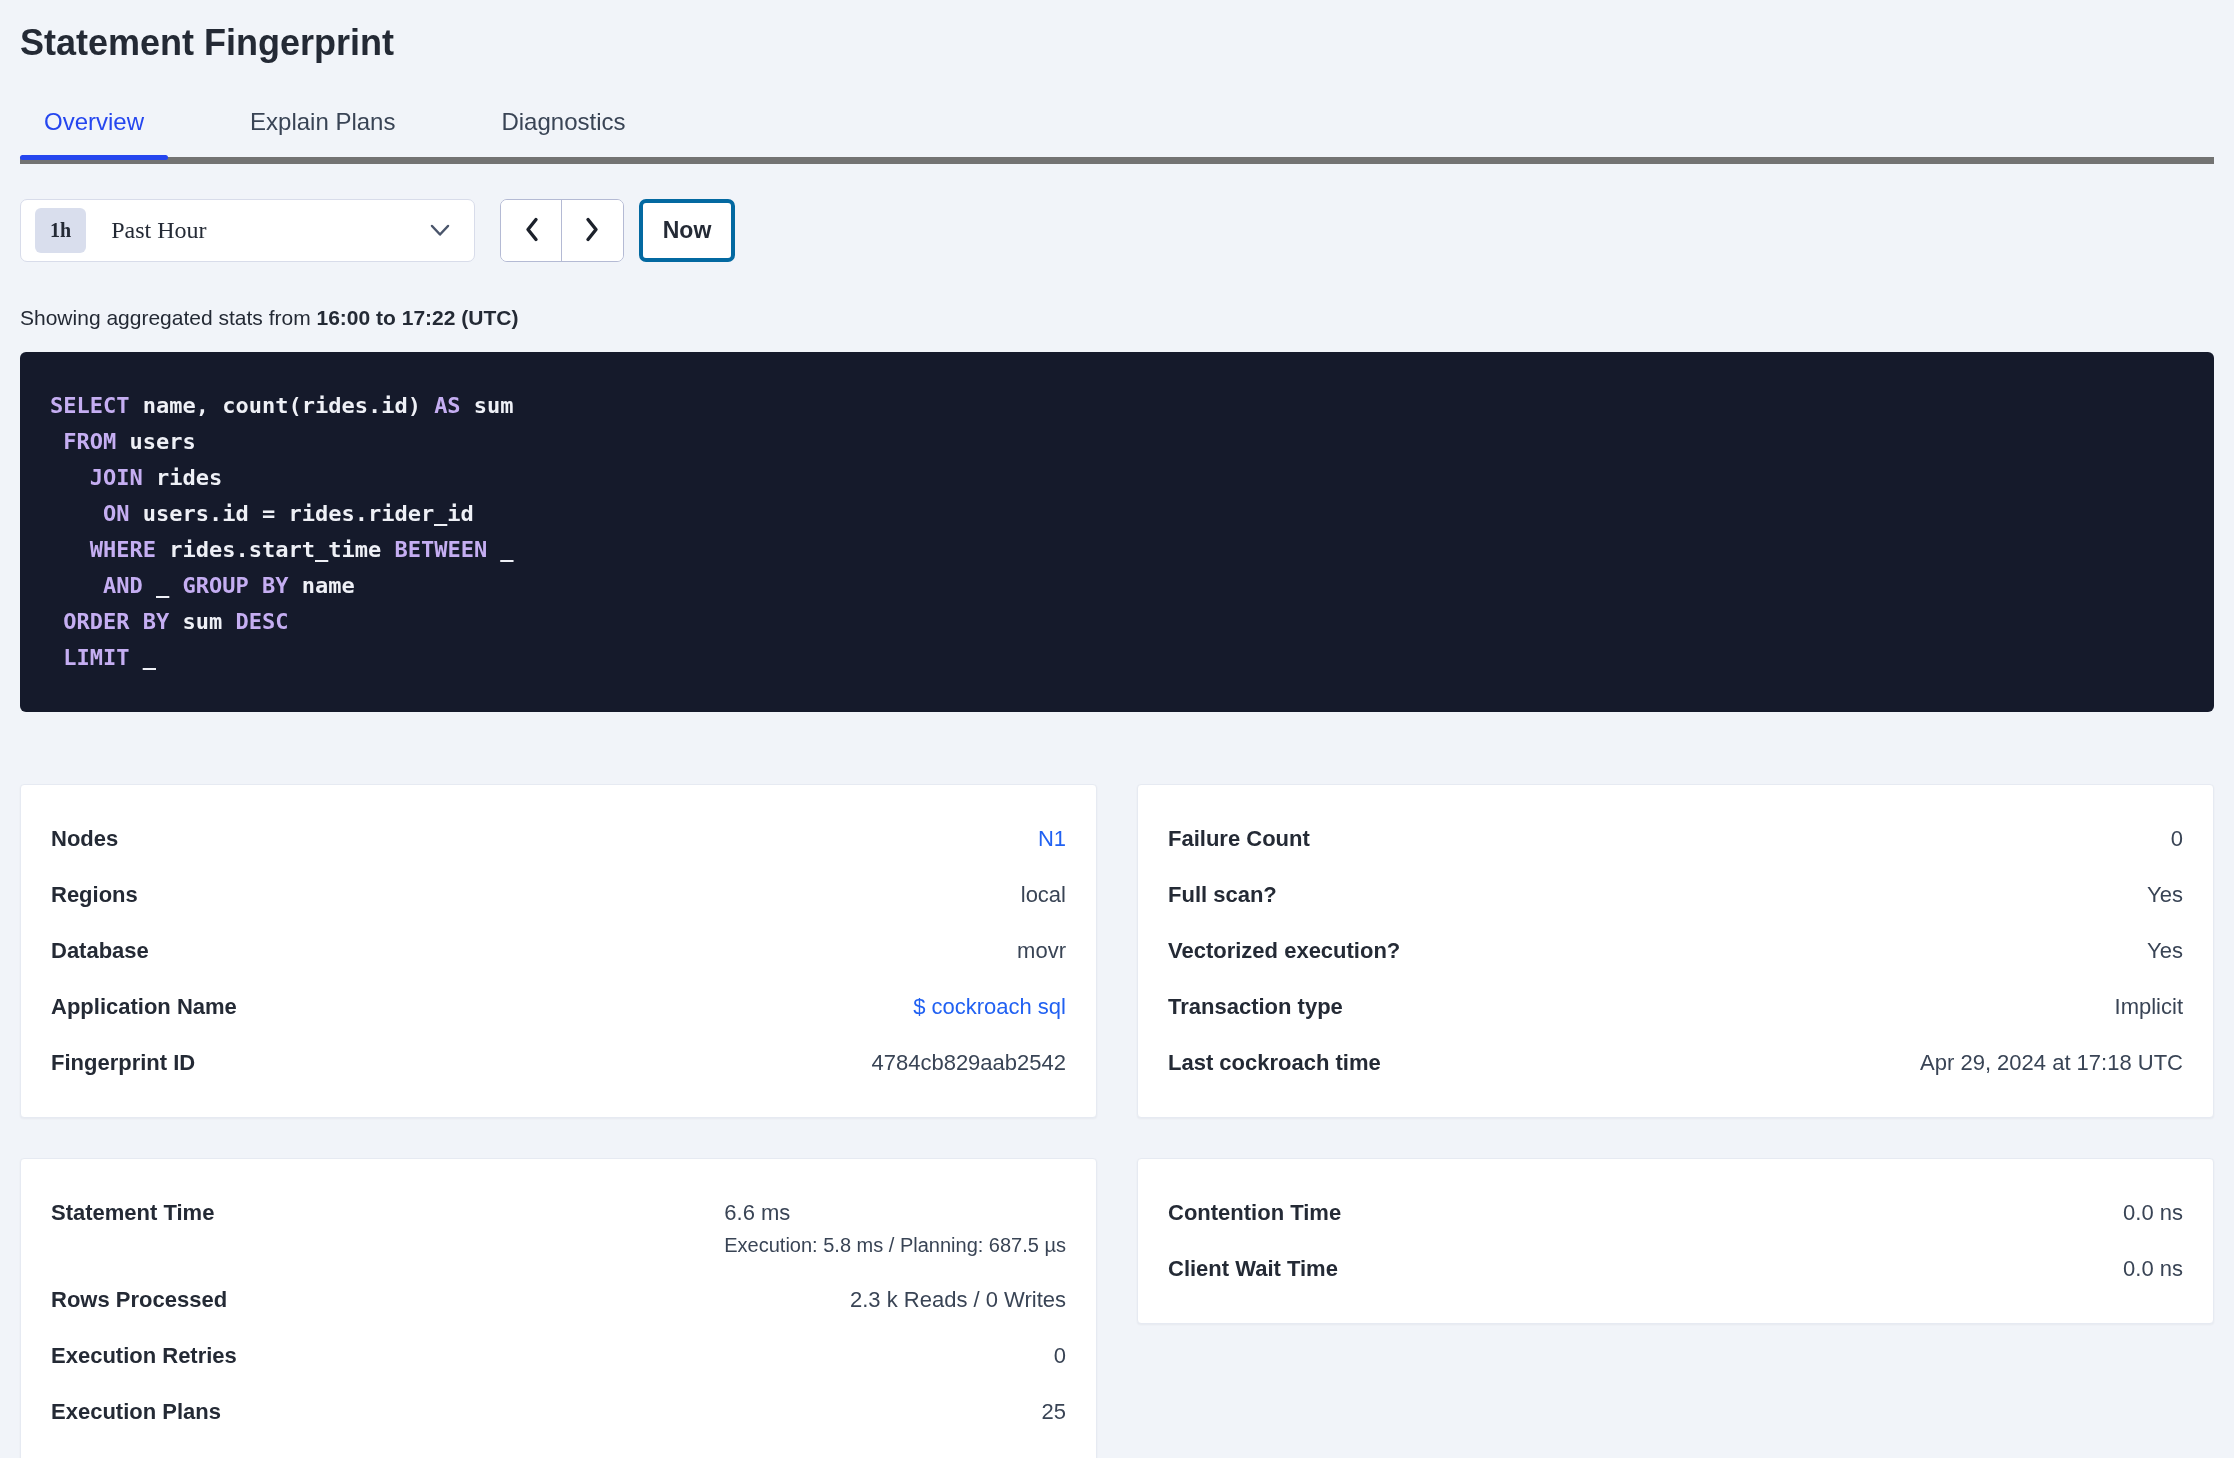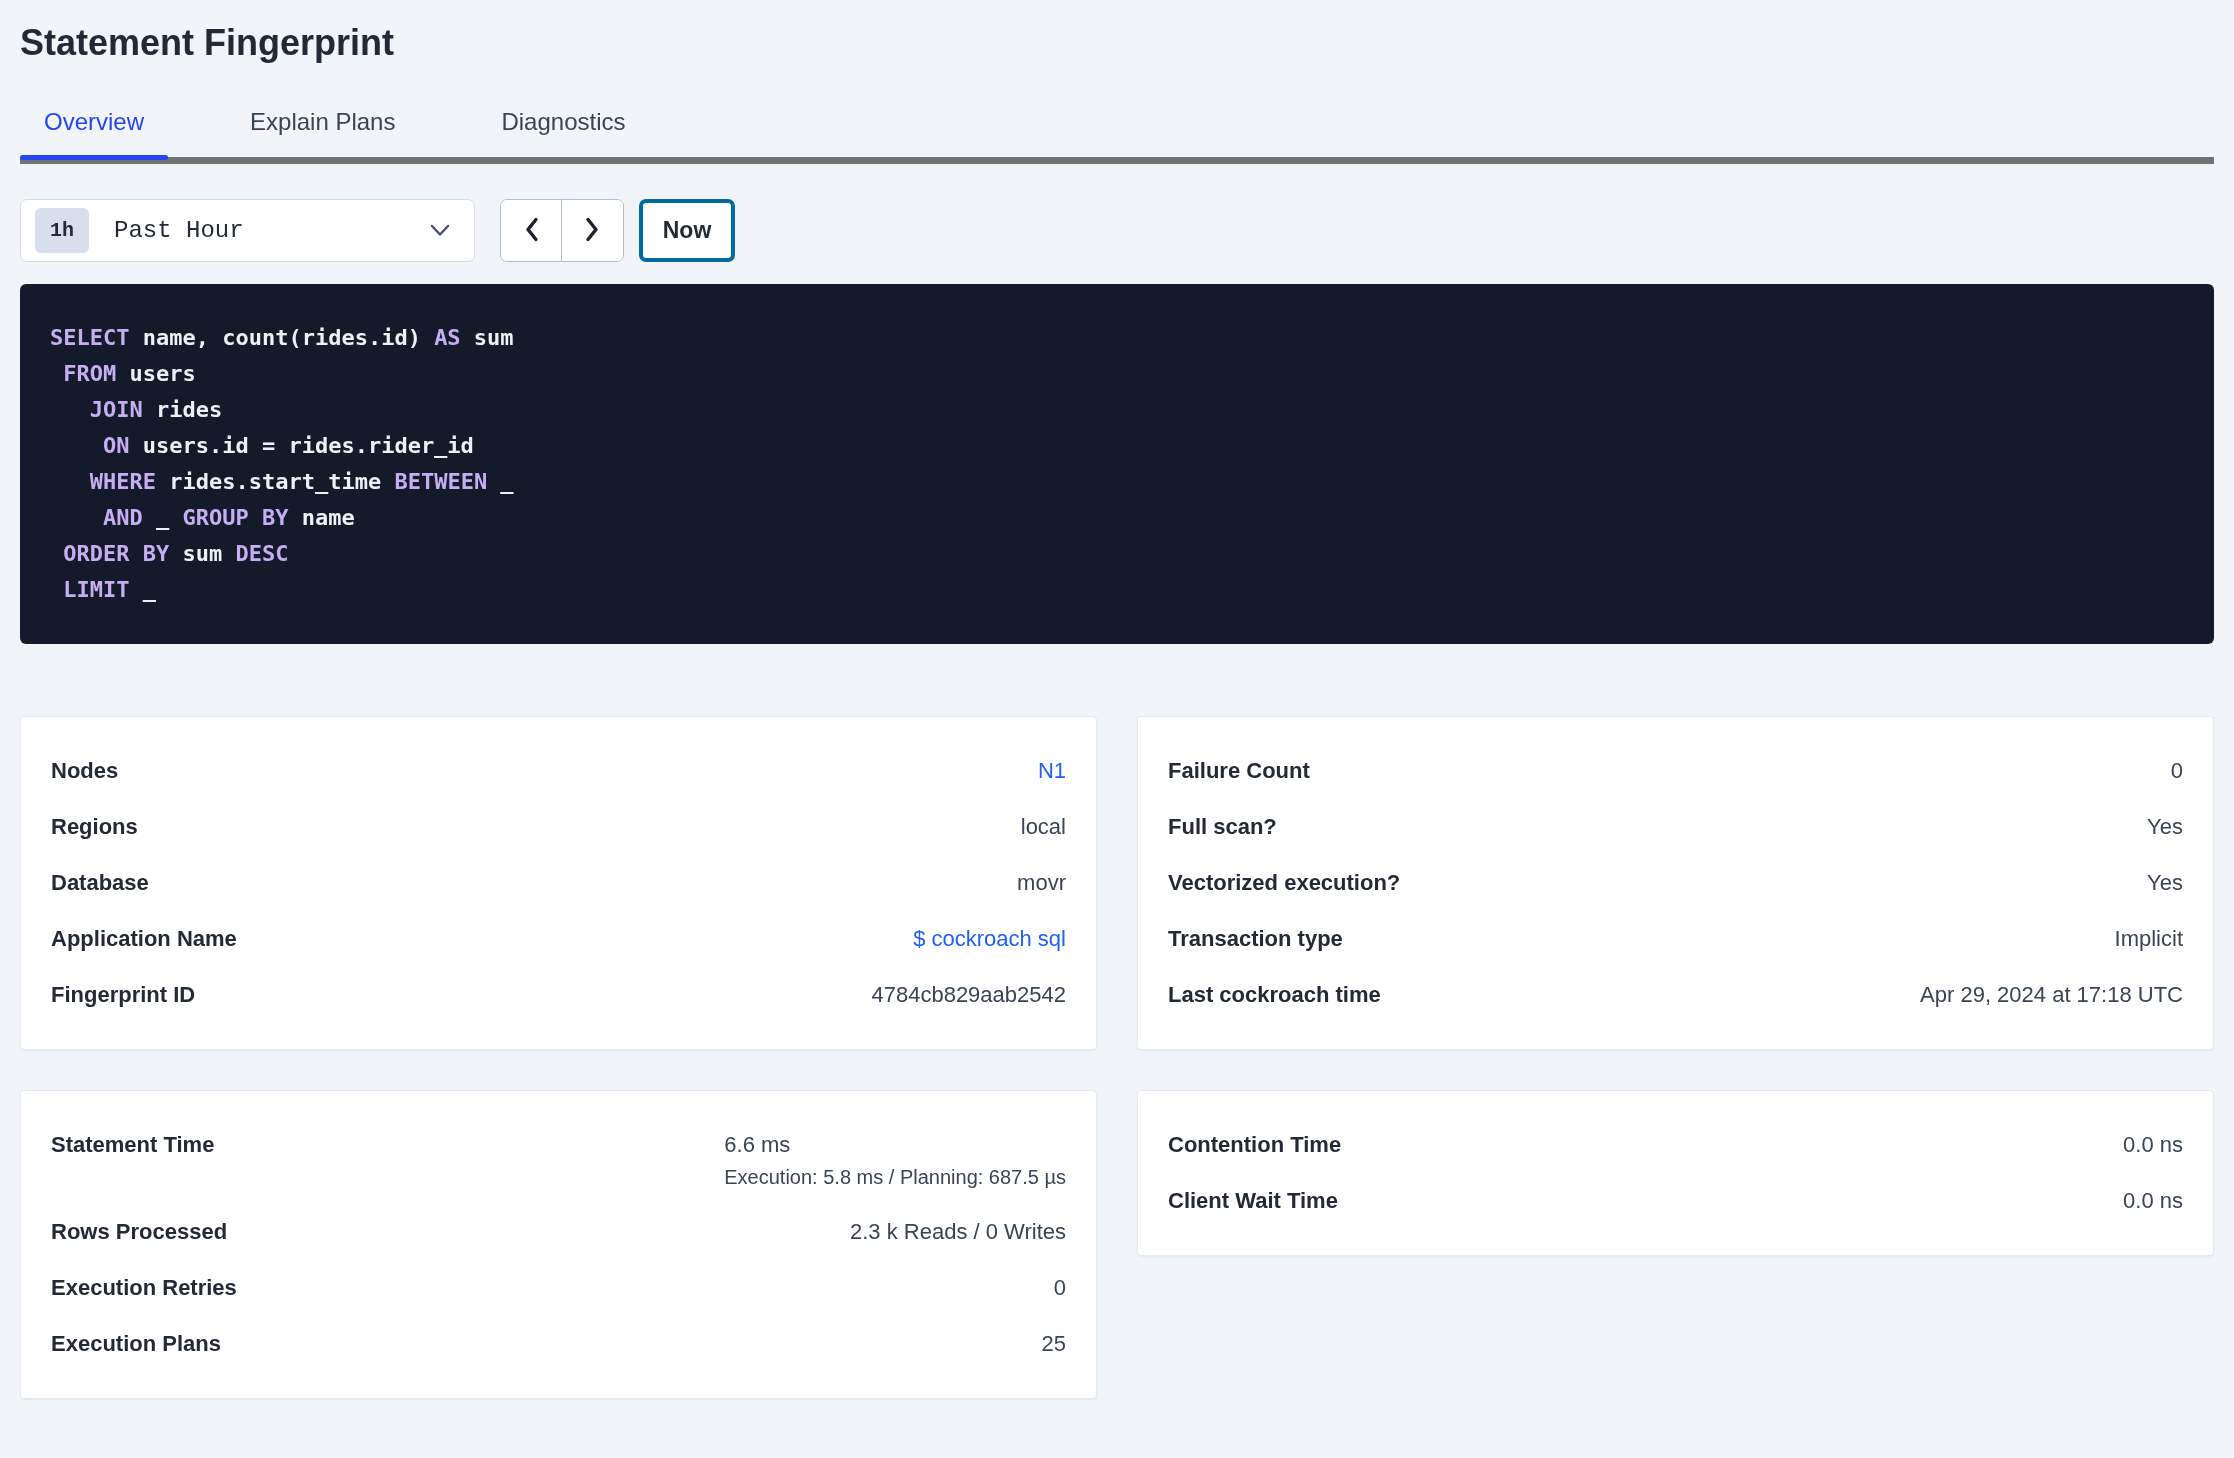--- a/index.html
+++ b/index.html
@@ -33,21 +33,21 @@
   .tab.active{color:var(--accent-blue);}
   .tab.active::after{
     content:"";position:absolute;left:0;right:0;bottom:-3px;
     height:5px;border-radius:3px;background:var(--accent-blue);
   }
 
   .toolbar{display:flex;align-items:stretch;height:63px;margin-top:35px;}
   .time-select{
     width:455px;display:flex;align-items:center;
     background:#fff;border:1px solid #d8dcea;border-radius:7px;
-    padding:0 24px 0 14px;cursor:pointer;font-family:Liberation Mono, monospace;
+    padding:0 24px 0 14px;cursor:pointer;font-family:Liberation Serif, serif;
   }
   .badge{
     background:var(--badge-background);color:var(--text-dark);
     font-weight:700;font-size:20px;border-radius:6px;padding:11px 15px;
   }
   .tlabel{font-size:24px;margin-left:25px;color:var(--text-dark);flex:1;text-align:left;}
   .chev{display:flex;align-items:center;}
 
   .arrows{
     display:flex;margin-left:25px;background:#fff;
@@ -130,20 +130,21 @@
           <svg width="17" height="27" viewBox="0 0 17 27">
               <polyline points="4,3.5 12,13.5 4,23.5" fill="none" stroke="#1c212b" stroke-width="3.4" stroke-linecap="round" stroke-linejoin="round"></polyline>
             </svg>
         </span>
       </button>
     </div>
 
     <button class="now">Now</button>
   </div>
 
+  <p class="summary"><span>Showing aggregated stats from </span><b>16:00 to 17:22 (UTC)</b></p>
 
   <pre class="sql" id="sqlbox"><span class="kw">SELECT</span><span> name, count(rides.id) </span><span class="kw">AS</span><span> sum</span>
 <span> </span><span class="kw">FROM</span><span> users</span>
 <span>   </span><span class="kw">JOIN</span><span> rides</span>
 <span>    </span><span class="kw">ON</span><span> users.id = rides.rider_id</span>
 <span>   </span><span class="kw">WHERE</span><span> rides.start_time </span><span class="kw">BETWEEN</span><span> _</span>
 <span>    </span><span class="kw">AND</span><span> _ </span><span class="kw">GROUP BY</span><span> name</span>
 <span> </span><span class="kw">ORDER BY</span><span> sum </span><span class="kw">DESC</span>
 <span> </span><span class="kw">LIMIT</span><span> _</span>
 </pre>

